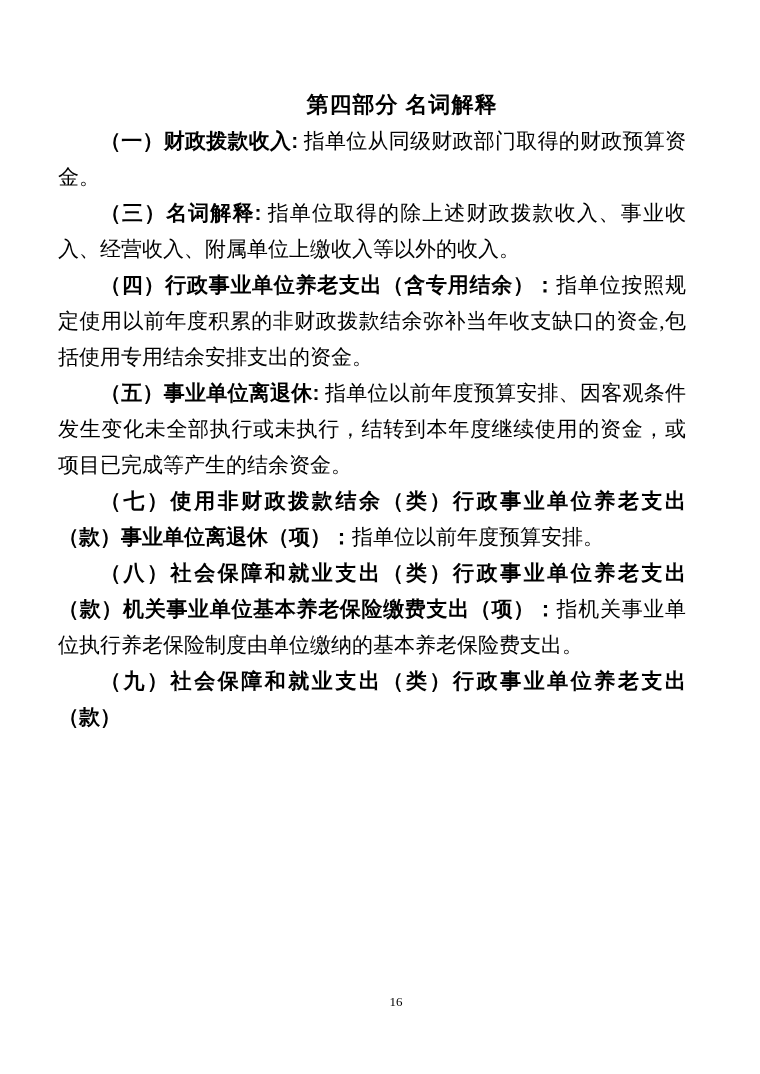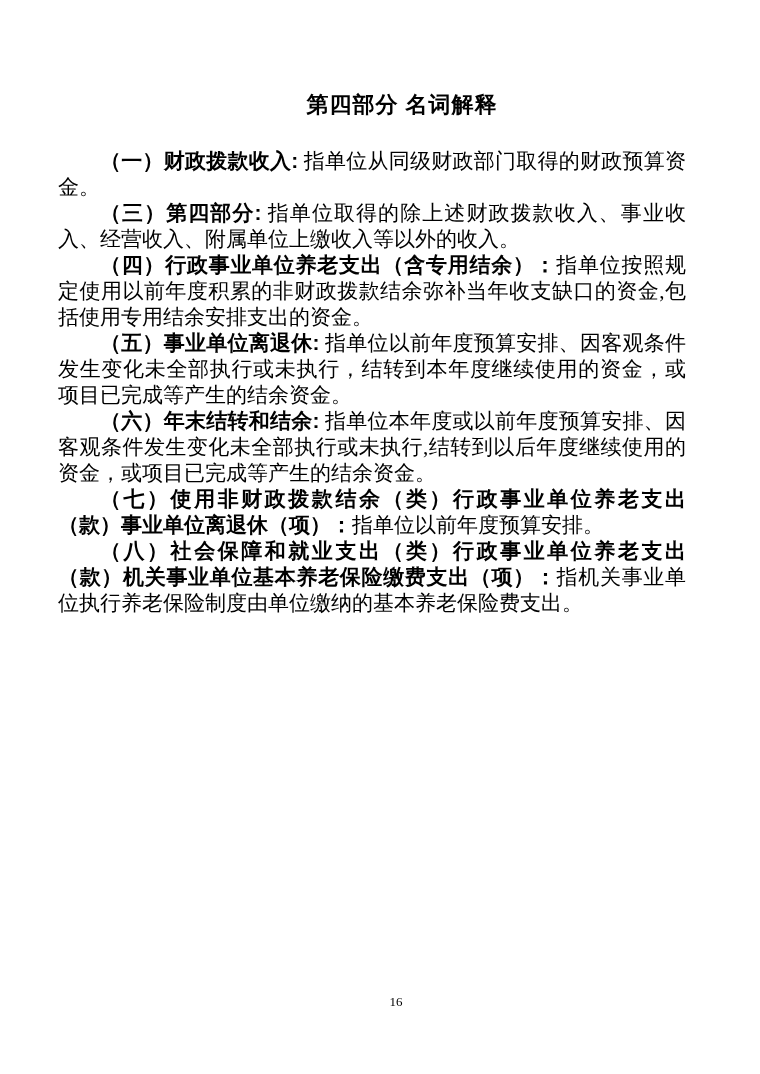--- a/index.html
+++ b/index.html
@@ -22,23 +22,23 @@
     padding: 90px 70px 0 58px;
     text-align: center;
     text-indent: 56px; 
     font-family: "Liberation Sans", "DejaVu Sans", sans-serif;
     font-size: 22px;
     font-weight: 700;
     line-height: 30px;
     letter-spacing: 1px;
   }
   .content {
-    margin: 28px 74px 0 58px;
+    margin: 3px 74px 0 58px;
     font-size: 21px;
-    line-height: 26px;
+    line-height: 36px;
     text-align: justify;
     text-justify: inter-character;
   }
   .para {
     margin: 0;
     padding: 0;
     text-indent: 2em;
     word-break: break-all;
   }
   .term {
@@ -65,30 +65,30 @@
 
 <div class="page">
 
   <h1 class="doc-title">第四部分 名词解释</h1>
 
   <div class="content">
 
     <p class="para"><span class="term">（一）财政拨款收入:</span><span class="def"> 指单位从同级财政部门取得的财政预算资金。</span></p>
 
 
-    <p class="para"><span class="term">（三）第四部分:</span><span class="def"> 指单位取得的除上述财政拨款收入、事业收入、经营收入、附属单位上缴收入等以外的收入。</span></p>
+    <p class="para"><span class="term">（三）名词解释:</span><span class="def"> 指单位取得的除上述财政拨款收入、事业收入、经营收入、附属单位上缴收入等以外的收入。</span></p>
 
     <p class="para"><span class="term">（四）行政事业单位养老支出（含专用结余）：</span><span class="def">指单位按照规定使用以前年度积累的非财政拨款结余弥补当年收支缺口的资金,包括使用专用结余安排支出的资金。</span></p>
 
     <p class="para"><span class="term">（五）事业单位离退休:</span><span class="def"> 指单位以前年度预算安排、因客观条件发生变化未全部执行或未执行，结转到本年度继续使用的资金，或项目已完成等产生的结余资金。</span></p>
 
-    <p class="para"><span class="term">（六）年末结转和结余:</span><span class="def"> 指单位本年度或以前年度预算安排、因客观条件发生变化未全部执行或未执行,结转到以后年度继续使用的资金，或项目已完成等产生的结余资金。</span></p>
 
     <p class="para"><span class="term">（七）使用非财政拨款结余（类）行政事业单位养老支出（款）事业单位离退休（项）：</span><span class="def">指单位以前年度预算安排。</span></p>
 
     <p class="para"><span class="term">（八）社会保障和就业支出（类）行政事业单位养老支出（款）机关事业单位基本养老保险缴费支出（项）：</span><span class="def">指机关事业单位执行养老保险制度由单位缴纳的基本养老保险费支出。</span></p>
 
+    <p class="para"><span class="term">（九）社会保障和就业支出（类）行政事业单位养老支出（款）</span><span class="def"></span></p>
 
   </div>
 
   <div class="page-number">16</div>
 
 </div>
 
 </body></html>

